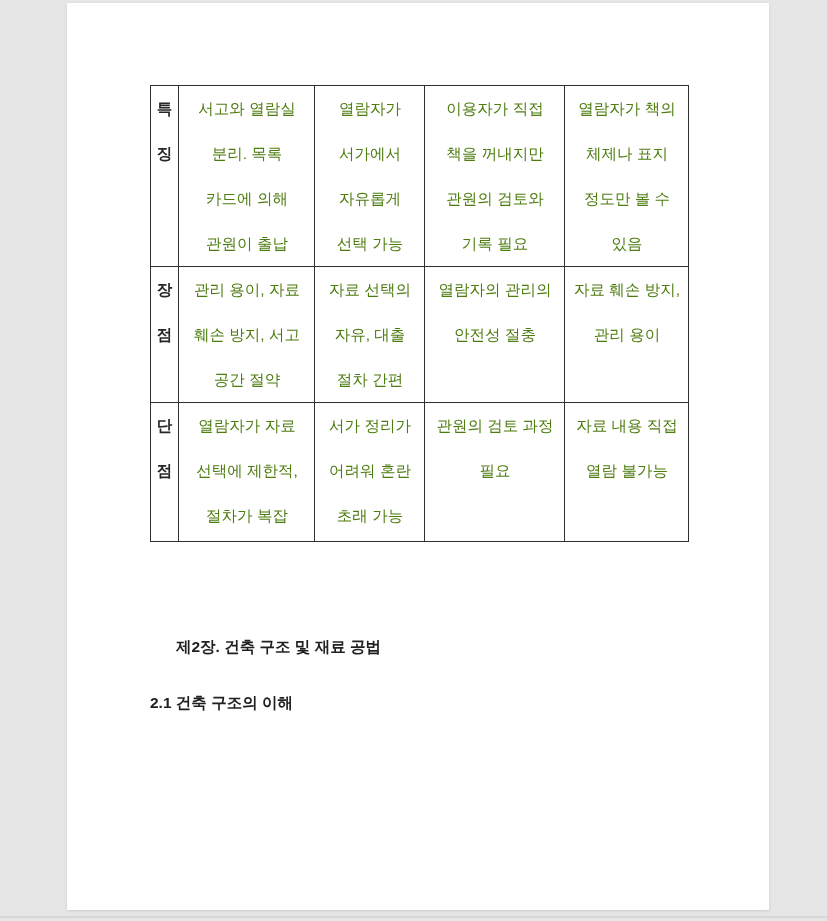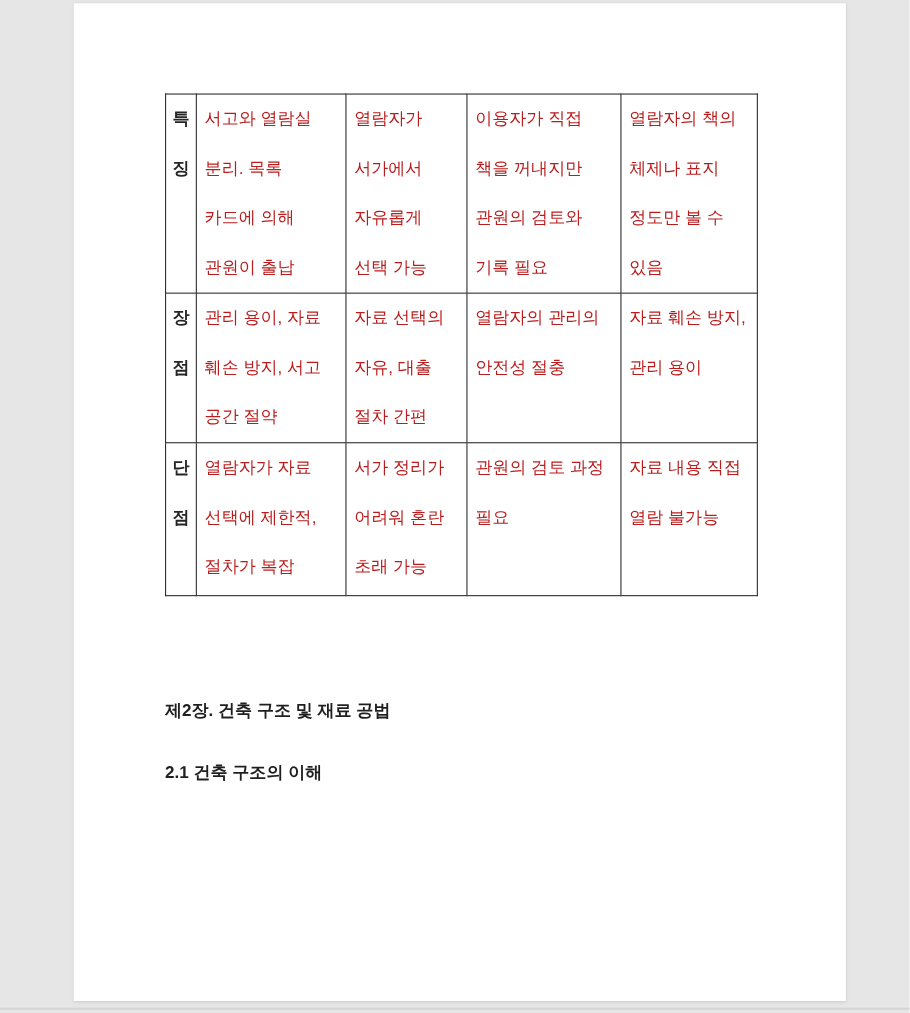--- a/index.html
+++ b/index.html
@@ -31,45 +31,46 @@
     top: 82px;
     width: 538px;
     border-collapse: collapse;
     table-layout: fixed;
   }
   table.cmp td {
     border: 1.4px solid #2f2f2f;
     vertical-align: top;
     font-size: 15.5px;
     line-height: 45px;
-    color: #b91c1c;
+    color: #4d7c0f;
     padding: 0 6px 0 7px;
     white-space: pre-line;
     overflow: hidden;
+    text-align: center;
   }
   table.cmp td.lbl {
     font-weight: 700;
     color: #262626;
     text-align: center;
     padding: 0 2px;
   }
   table.cmp tr.r1 { height: 181px; }
   table.cmp tr.r2 { height: 134px; }
   table.cmp tr.r3 { height: 139px; }
 
   .heading {
     position: absolute;
     left: 83px;
     font-size: 15.5px;
     font-weight: 700;
     color: #1f1f1f;
     line-height: 19px;
     white-space: nowrap;
   }
-  .heading.h1 { top: 634px; }
+  .heading.h1 { top: 634px; margin-left: 26px; }
   .heading.h2 { top: 690px; }
   .heading.h3 { top: 746px; }
 
   .page-separator {
     position: absolute;
     left: 0;
     top: 916px;
     width: 827px;
     height: 2px;
     background: #d6d6d6;
@@ -99,21 +100,21 @@
 카드에 의해
 관원이 출납</td>
           <td>열람자가
 서가에서
 자유롭게
 선택 가능</td>
           <td>이용자가 직접
 책을 꺼내지만
 관원의 검토와
 기록 필요</td>
-          <td>열람자의 책의
+          <td>열람자가 책의
 체제나 표지
 정도만 볼 수
 있음</td>
         </tr>
         <tr class="r2">
           <td class="lbl">장
 점</td>
           <td>관리 용이, 자료
 훼손 방지, 서고
 공간 절약</td>

